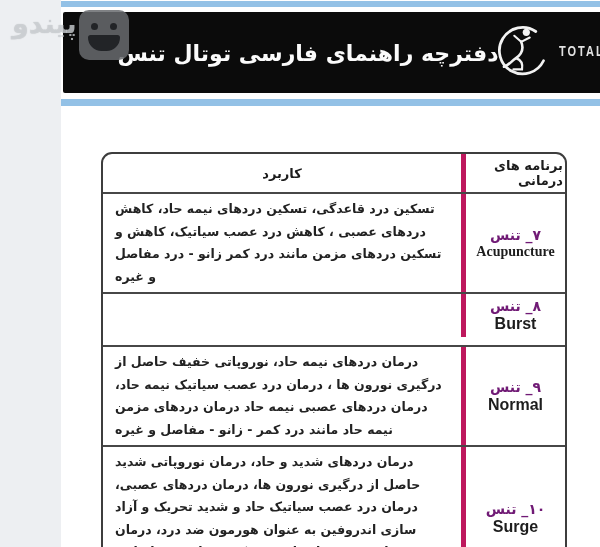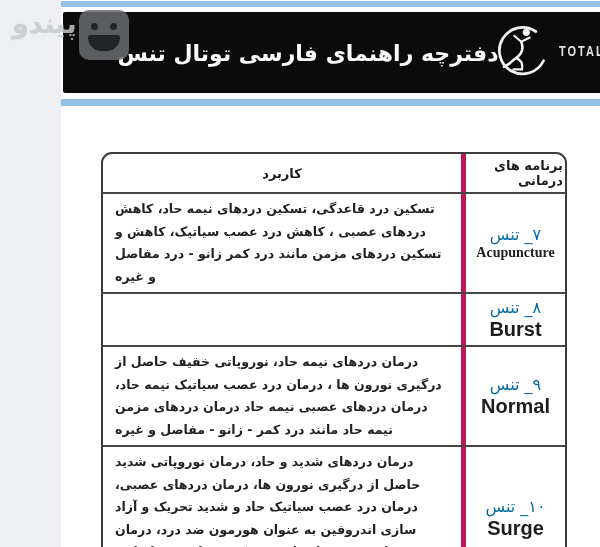--- a/index.html
+++ b/index.html
@@ -78,25 +78,25 @@
   }
   .cell.app { flex:1; padding:4px 12px; }
   .t-header { min-height:31px; }
   .t-header .cell {
     font-size:13px; font-weight:bold; color:#1d1d1d;
   }
   .app-text {
     font-size:12.5px; font-weight:bold; color:#222; line-height:1.8;
     text-align:left; direction:rtl;
   }
-  .p-fa { font-size:16px; font-weight:normal; color:#0369a1; direction:rtl; }
-  .p-en { font-family:"Liberation Sans", sans-serif; font-size:20px; font-weight:bold; color:#1d1d1d; direction:ltr; }
+  .p-fa { font-size:14px; font-weight:bold; color:#701a75; direction:rtl; }
+  .p-en { font-family:"Liberation Sans", sans-serif; font-size:16px; font-weight:bold; color:#1d1d1d; direction:ltr; }
   .p-en.serif { font-family:"Liberation Serif", serif; font-size:14px;text-align:right; }
   .row-7  { min-height:78px; }
-  .row-8  { min-height:53px; }
+  .row-8  { min-height:53px;flex-direction:column; }
   .row-9  { min-height:71px; }
   .row-10 { min-height:95px; }
 </style>
 </head>
 <body>
 
 <div class="page-card">
 
   <div class="stripe top"></div>
 

